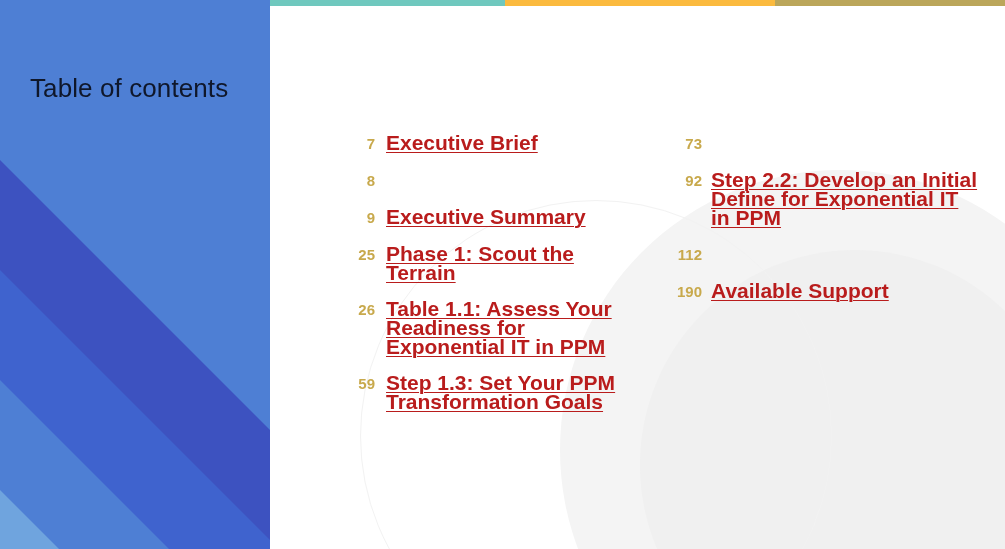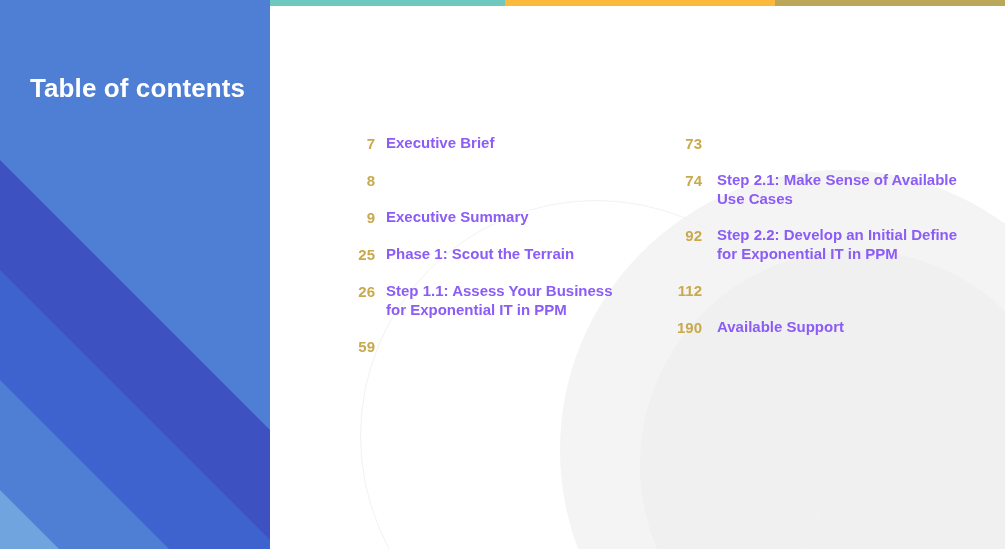--- a/index.html
+++ b/index.html
@@ -53,23 +53,23 @@
     left: -420px;
     width: 1300px;
     height: 150px;
     transform-origin: 0 0;
     transform: rotate(45deg);
   }
   .band-title {
     position: absolute;
     left: 30px;
     top: 73px;
-    color: #ffffff;
+    color: #0f172a;
     font-size: 26px;
-    font-weight: 700;
+    font-weight: 400;
     letter-spacing: 0.1px;
     z-index: 5;
     white-space: nowrap;
   }
 
   
   .watermark {
     position: absolute;
     border-radius: 50%;
     z-index: 1;
@@ -117,27 +117,28 @@
     text-align: right;
     margin-right: 11px;
     color: #C8A94C;
     font-size: 15px;
     font-weight: 700;
     line-height: 19px;
     padding-top: 1px;
   }
   .toc-col-right .toc-num {
     width: 32px;
-    margin-right: 15px;
+    margin-right: 9px;
   }
   .toc-link {
-    color: #8b5cf6;
-    font-size: 15px;
+    color: #b91c1c;
+    font-size: 21px;
     font-weight: 600;
     line-height: 19px;
+    text-decoration: underline;
     text-underline-offset: 2px;
     text-decoration-thickness: 1.4px;
     cursor: pointer;
   }
 </style>
 </head>
 <body>
 
 <div class="slide">
 
@@ -177,34 +178,31 @@
       <div class="toc-entry">
         <span class="toc-num">9</span>
         <span class="toc-link">Executive Summary</span>
       </div>
       <div class="toc-entry">
         <span class="toc-num">25</span>
         <span class="toc-link">Phase 1: Scout the Terrain</span>
       </div>
       <div class="toc-entry">
         <span class="toc-num">26</span>
-        <span class="toc-link">Step 1.1: Assess Your Business for Exponential IT in PPM</span>
+        <span class="toc-link">Table 1.1: Assess Your Readiness for Exponential IT in PPM</span>
       </div>
       <div class="toc-entry">
         <span class="toc-num">59</span>
+        <span class="toc-link">Step 1.3: Set Your PPM Transformation Goals</span>
       </div>
     </div>
 
     <div class="toc-col toc-col-right">
       <div class="toc-entry">
         <span class="toc-num">73</span>
-      </div>
-      <div class="toc-entry">
-        <span class="toc-num">74</span>
-        <span class="toc-link">Step 2.1: Make Sense of Available Use Cases</span>
       </div>
       <div class="toc-entry">
         <span class="toc-num">92</span>
         <span class="toc-link">Step 2.2: Develop an Initial Define for Exponential IT in PPM</span>
       </div>
       <div class="toc-entry">
         <span class="toc-num">112</span>
       </div>
       <div class="toc-entry">
         <span class="toc-num">190</span>

